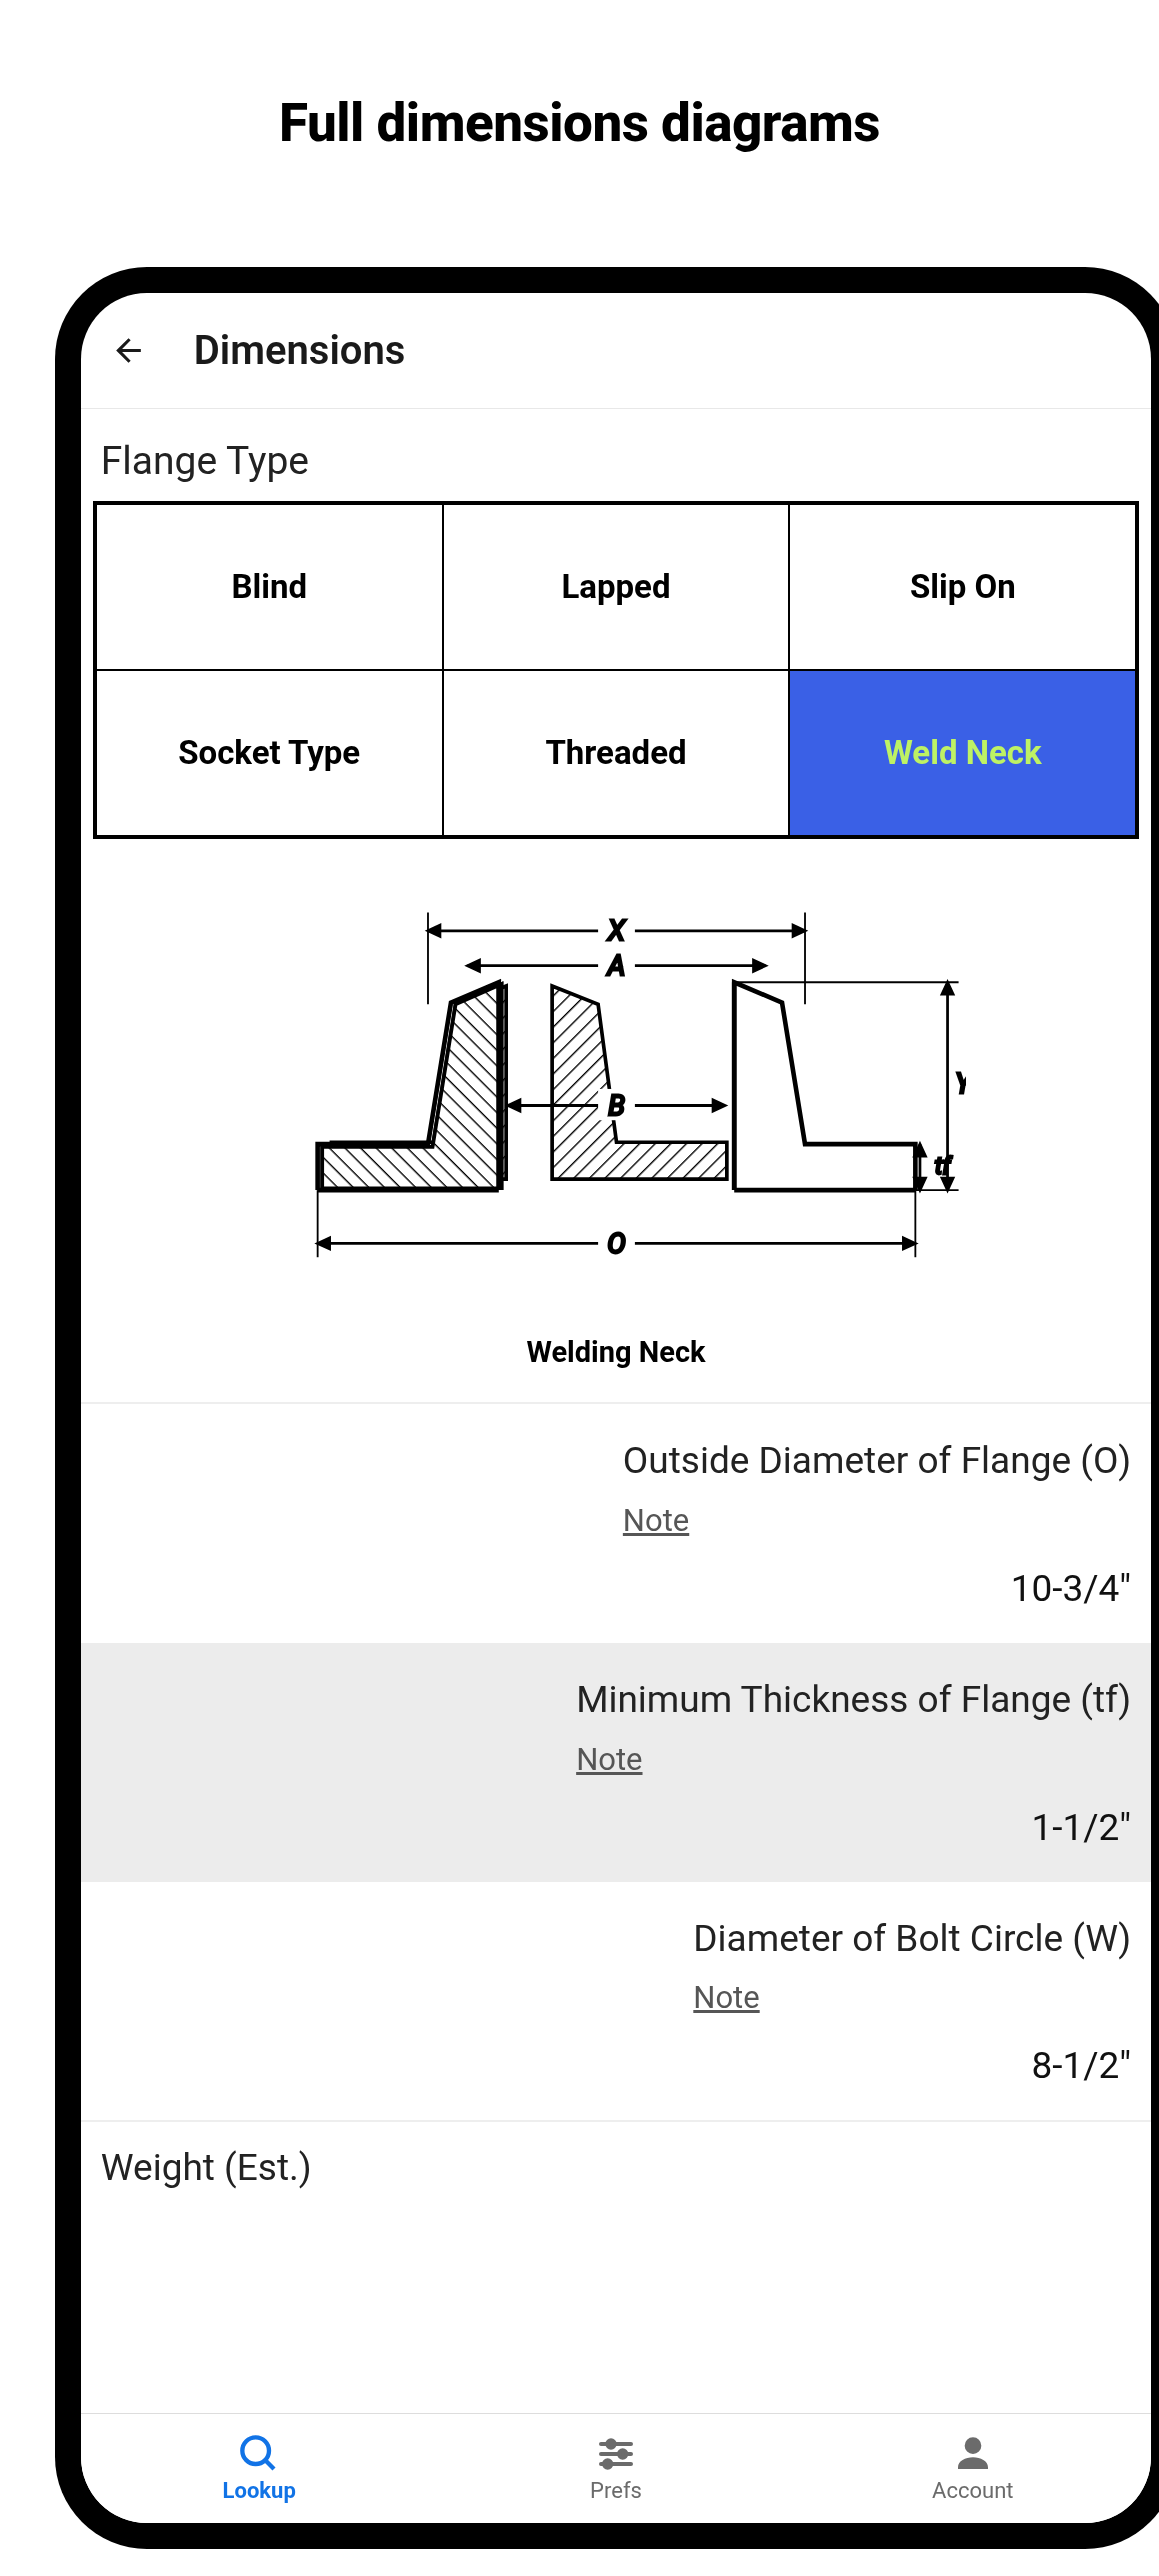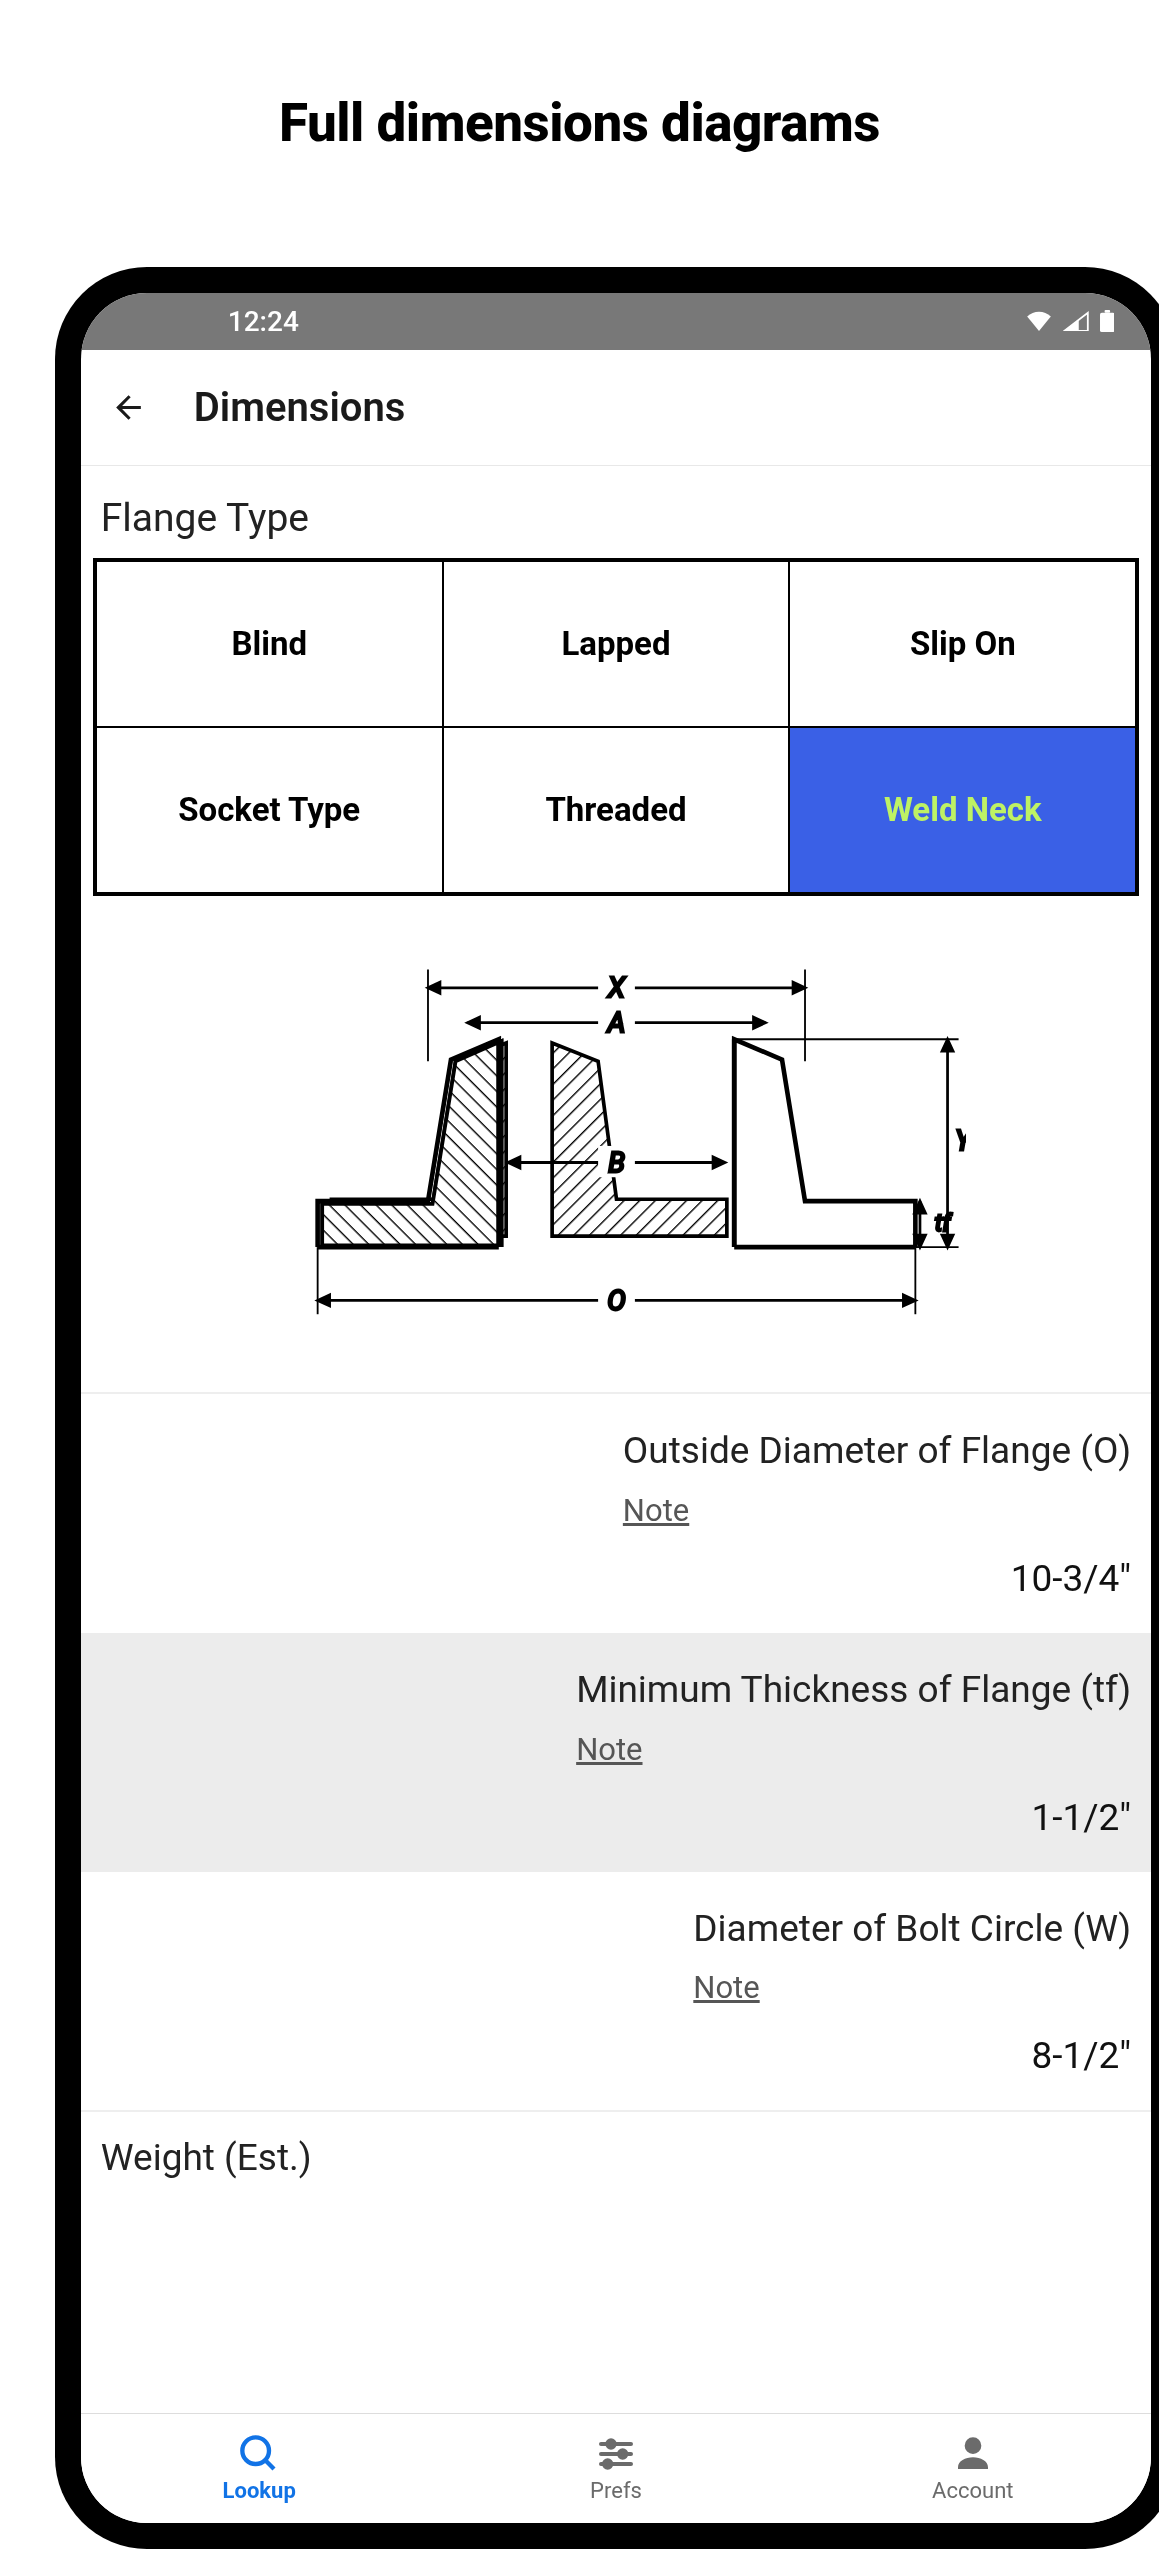--- a/index.html
+++ b/index.html
@@ -148,36 +148,20 @@
 </head>
 <body>
 
 <div class="heading">Full dimensions diagrams</div>
 
 <div class="phone-frame">
 
   <div class="phone-inner">
     <div class="phone-screen">
 
-      <div class="status-bar">
-        <span class="time">12:24</span>
-        <div class="status-icons">
-          <svg width="28" height="20" viewBox="0 0 30 22">
-              <path d="M15 22 L28 6 C21 -1 9 -1 2 6 Z" fill="#fff"></path>
-            </svg>
-          <svg width="28" height="20" viewBox="0 0 30 22">
-              <path d="M2 22 L28 22 L28 2 Z" fill="none" stroke="#fff" stroke-width="2"></path>
-              <path d="M2 22 L18 22 L18 10 Z" fill="#fff"></path>
-            </svg>
-          <svg width="14.7" height="22" viewBox="0 0 16 24">
-              <rect x="0" y="3" width="16" height="21" rx="2" fill="#fff"></rect>
-              <rect x="5" y="0" width="6" height="3" rx="1" fill="#fff"></rect>
-            </svg>
-        </div>
-      </div>
 
       <div class="app-bar">
         <div class="back">
           <svg width="37" height="37" viewBox="0 0 24 24">
               <path d="M20 11H7.83l5.59-5.59L12 4l-8 8 8 8 1.41-1.41L7.83 13H20z" fill="#1a1a1a"></path>
             </svg>
         </div>
         <div class="app-title">Dimensions</div>
       </div>
 
@@ -264,20 +248,21 @@
 
               <line x1="718" y1="272" x2="718" y2="322" transform="translate(-8,0)"></line>
               <g transform="translate(-8,0)">
                 <polygon points="718,272 712,285 724,285"></polygon>
                 <polygon points="718,322 712,309 724,309"></polygon>
               </g>
               <text x="726" y="304" font-size="26" text-anchor="start">tf</text>
             </g>
           </svg>
         </div>
+        <div class="diagram-caption">Welding Neck</div>
 
         <div class="divider"></div>
 
         <div class="row">
           <div class="row-left">
             <div class="row-title">Outside Diameter of Flange (O)</div>
             <a class="row-note">Note</a>
           </div>
           <div class="row-value">10-3/4"</div>
         </div>

